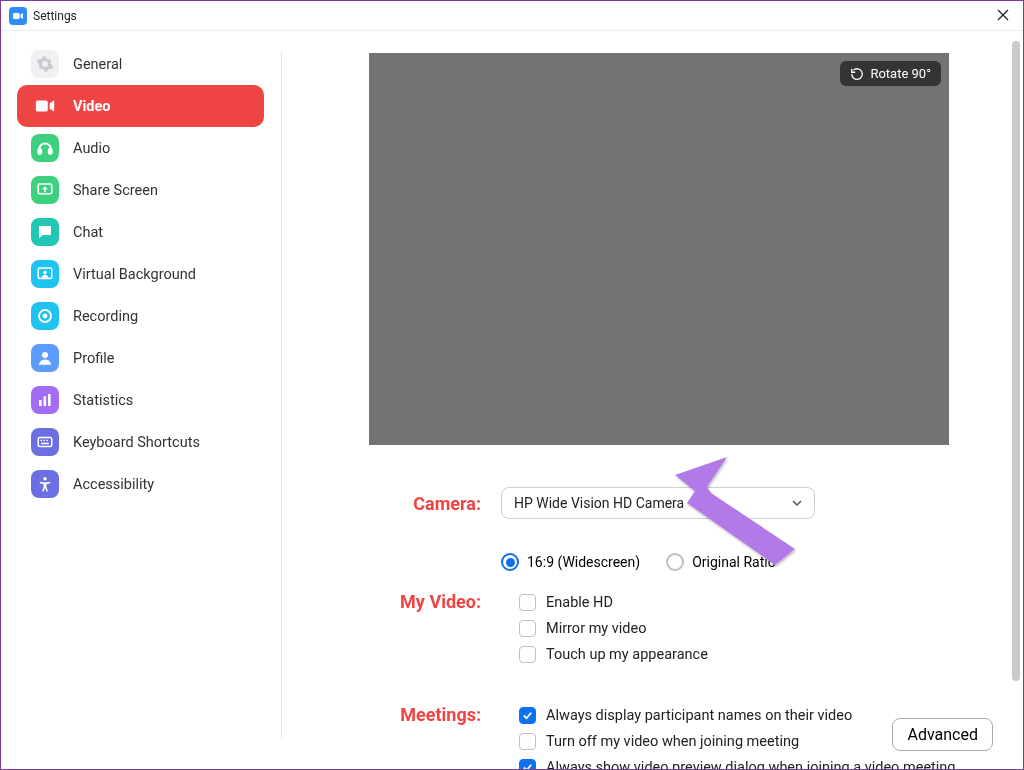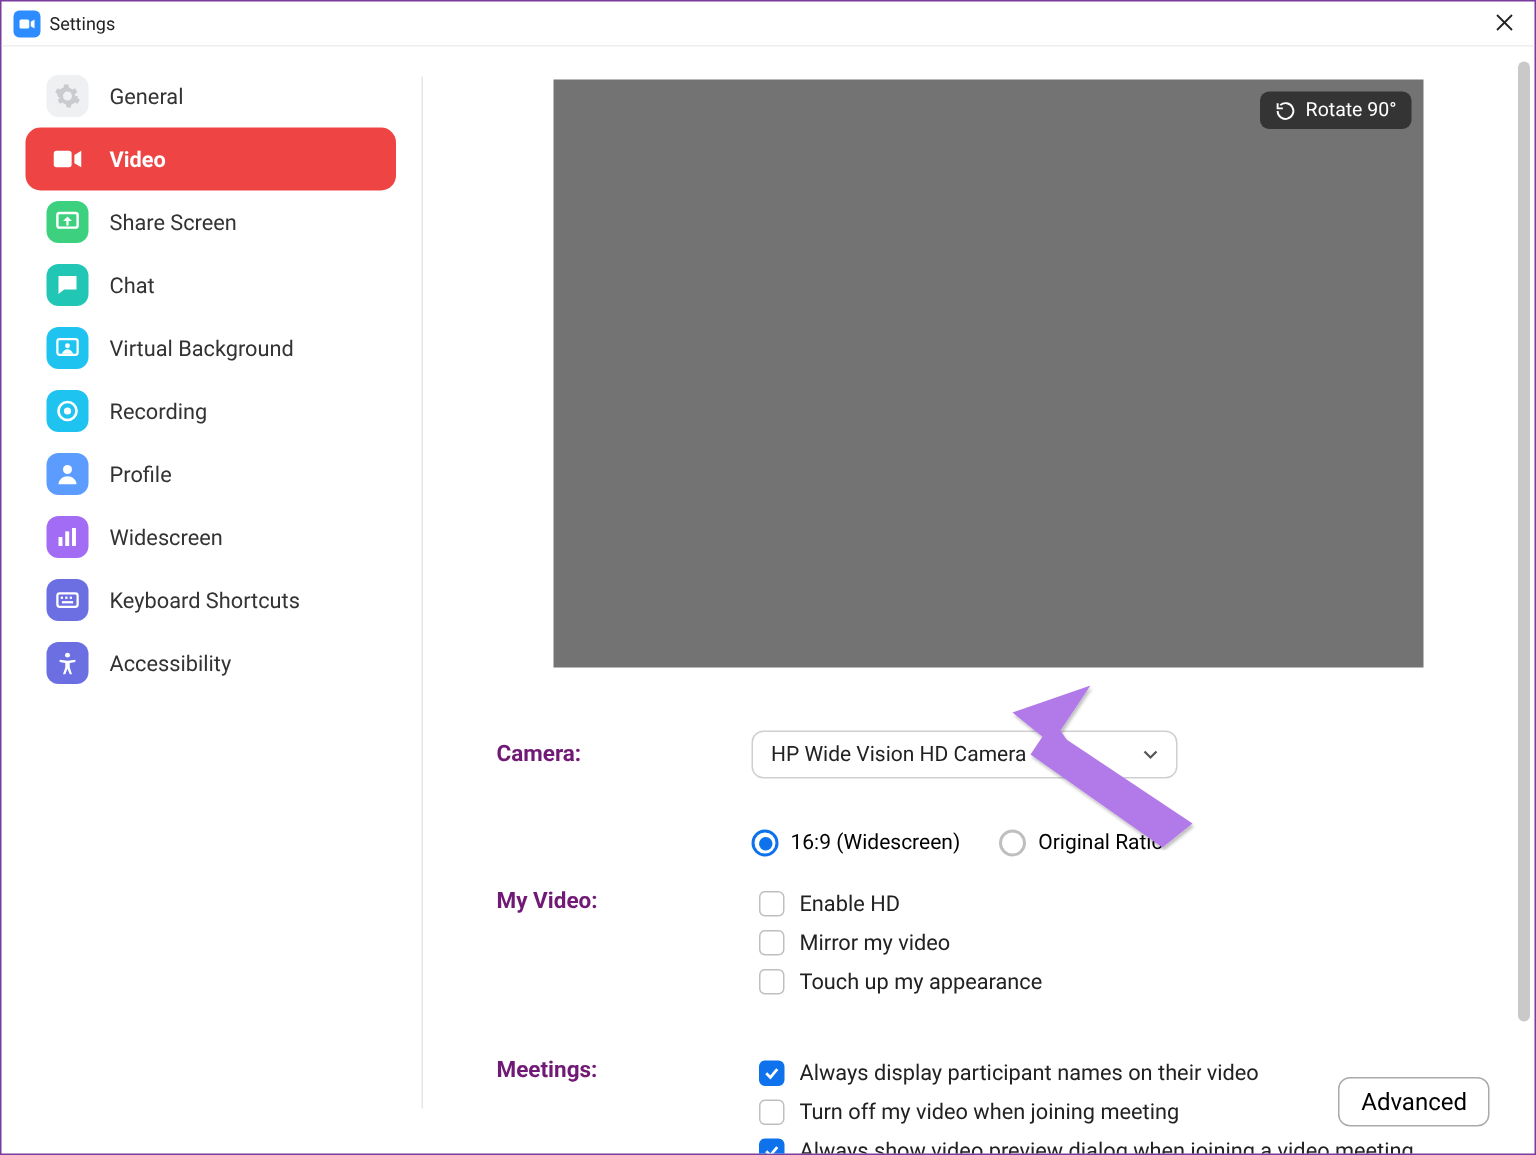--- a/index.html
+++ b/index.html
@@ -39,33 +39,33 @@
   
   .content { flex: 1; position: relative; padding: 22px 26px 14px 40px; }
   .separator { position: absolute; left: 0; top: 20px; bottom: 30px; width: 1px; background: #e6e6e6; }
 
   .preview-wrap { display:flex; justify-content:center; }
   .preview { width: 580px; height: 392px; background: #737373; position: relative; }
   .rotate-btn { position: absolute; top: 8px; right: 8px; background: rgba(0,0,0,0.55); color: #fff; font-size: 13px; padding: 5px 10px; border-radius: 6px; display: flex; align-items: center; gap: 6px; cursor: pointer; }
 
   .form-area { margin-top: 42px; padding-left: 10px; }
   .row { display: flex; align-items: flex-start; margin-bottom: 4px; }
-  .row .lbl { width: 170px; font-weight: 700; font-size: 15px; color: #701a75; padding-top: 6px; padding-right: 20px; }
+  .row .lbl { width: 170px; text-align: right; font-weight: 700; font-size: 18px; color: #ef4444; padding-top: 6px; padding-right: 20px; }
   .row .controls { flex: 1; }
 
-  .select { width: 284px; height: 32px; border: 1px solid #cfcfcf; border-radius: 8px; display: flex; align-items: center; padding: 0 12px; font-size: 14px; color: #222; justify-content: space-between; cursor: pointer; background: #fff; }
+  .select { width: 314px; height: 32px; border: 1px solid #cfcfcf; border-radius: 8px; display: flex; align-items: center; padding: 0 12px; font-size: 14px; color: #222; justify-content: space-between; cursor: pointer; background: #fff; }
   .select svg { width: 10px; height: 10px; }
 
   .radio-row { display: flex; gap: 26px; margin-top: 14px; margin-bottom: 10px; }
   .radio { display: flex; align-items: center; gap: 8px; cursor: pointer; font-size: 14px; margin-top: 20px; }
   .radio .r-outer { width: 18px; height: 18px; border: 2.5px solid #0e72ed; border-radius: 50%; display: flex; align-items: center; justify-content: center; }
   .radio .r-outer.unsel { border-color: #bfbfbf; }
   .radio .r-inner { width: 9px; height: 9px; background: #0e72ed; border-radius: 50%; }
 
-  .chk-row { display: flex; align-items: center; gap: 10px; margin: 9px 5px; font-size: 14.5px; color: #222; cursor: pointer; }
+  .chk-row { display: flex; align-items: center; gap: 10px; margin: 9px 18px; font-size: 14.5px; color: #222; cursor: pointer; }
   .chk { width: 17px; height: 17px; border: 1.5px solid #bfbfbf; border-radius: 4px; background: #fff; display: flex; align-items: center; justify-content: center; flex-shrink: 0; }
   .chk.checked { background: #0e72ed; border-color: #0e72ed; }
   .chk.checked svg { width: 11px; height: 11px; }
 
   .section-gap { height: 22px; }
 
   .advanced-btn { position: absolute; bottom: 18px; right: 30px; border: 1px solid #aaa; background: #fff; padding: 6px 14px; border-radius: 8px; font-size: 16px; cursor: pointer; }
 
   .scroll-thumb { position: absolute; right: 3px; top: 40px; width: 8px; height: 640px; background: #c9c9c9; border-radius: 4px; }
 
@@ -107,20 +107,30 @@
     <div class="sidebar-item active">
       <div class="nav-icon icon-video">
         <svg width="22" height="22" viewBox="0 0 24 24" fill="#fff">
             <rect x="2" y="6" width="13" height="12" rx="2"></rect>
             <path d="M17 9 L22 6 L22 18 L17 15 Z"></path>
           </svg>
       </div>
       <span class="nav-label">Video</span>
     </div>
 
+    <div class="sidebar-item">
+      <div class="nav-icon icon-audio">
+        <svg width="18" height="18" viewBox="0 0 24 24" fill="none" stroke="#fff" stroke-width="2.5">
+            <path d="M4 14a8 8 0 0 1 16 0"></path>
+            <rect x="3" y="13" width="4" height="7" rx="2" fill="#fff"></rect>
+            <rect x="17" y="13" width="4" height="7" rx="2" fill="#fff"></rect>
+          </svg>
+      </div>
+      <span class="nav-label">Audio</span>
+    </div>
 
     <div class="sidebar-item">
       <div class="nav-icon icon-share">
         <svg width="18" height="18" viewBox="0 0 24 24" fill="#fff">
             <rect x="3" y="4" width="18" height="13" rx="2" fill="none" stroke="#fff" stroke-width="2.2"></rect>
             <path d="M12 7l4 4h-3v4h-2v-4H8l4-4z"></path>
           </svg>
       </div>
       <span class="nav-label">Share Screen</span>
     </div>
@@ -166,21 +176,21 @@
     </div>
 
     <div class="sidebar-item">
       <div class="nav-icon icon-stats">
         <svg width="18" height="18" viewBox="0 0 24 24" fill="#fff">
             <rect x="4" y="12" width="3.5" height="8"></rect>
             <rect x="10" y="7" width="3.5" height="13"></rect>
             <rect x="16" y="4" width="3.5" height="16"></rect>
           </svg>
       </div>
-      <span class="nav-label">Widescreen</span>
+      <span class="nav-label">Statistics</span>
     </div>
 
     <div class="sidebar-item">
       <div class="nav-icon icon-kbd">
         <svg width="18" height="18" viewBox="0 0 24 24" fill="#fff">
             <rect x="3" y="6" width="18" height="12" rx="2" fill="none" stroke="#fff" stroke-width="2"></rect>
             <rect x="6" y="9" width="2" height="2"></rect>
             <rect x="10" y="9" width="2" height="2"></rect>
             <rect x="14" y="9" width="2" height="2"></rect>
             <rect x="7" y="13" width="10" height="2"></rect>

